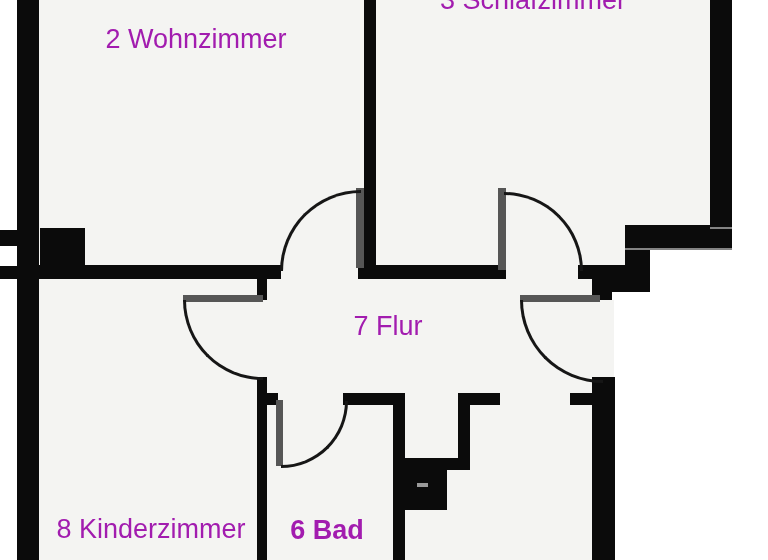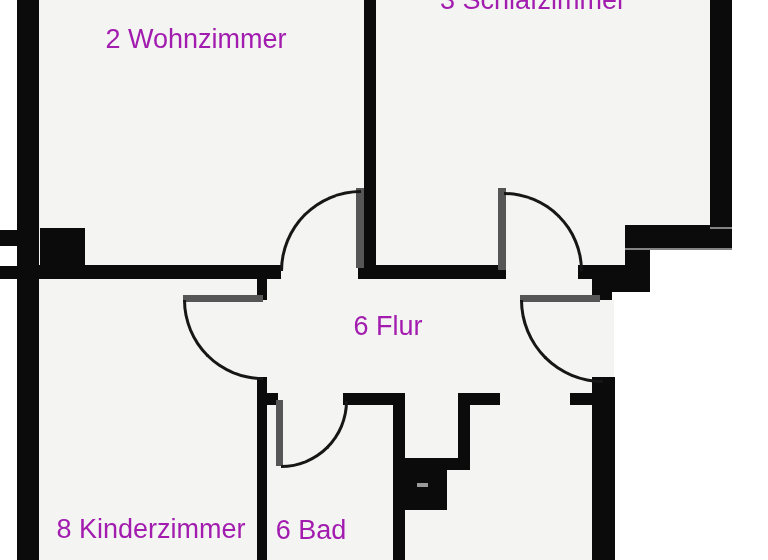--- a/index.html
+++ b/index.html
@@ -87,19 +87,19 @@
   <div class="leaf" style="left:183px; top:295px; width:80px; height:7px;"></div>
   <div class="leaf" style="left:276px; top:400px; width:7px;  height:66px;"></div>
   <div class="leaf" style="left:520px; top:295px; width:80px; height:7px;"></div>
 
   <div class="arc tl" style="left:280px; top:190px; width:78px; height:78px;"></div>
   <div class="arc tr" style="left:504px; top:192px; width:76px; height:76px;"></div>
   <div class="arc bl" style="left:183px; top:300px; width:77px; height:77px;"></div>
   <div class="arc br" style="left:281px; top:401px; width:64px; height:64px;"></div>
   <div class="arc bl" style="left:520px; top:300px; width:80px; height:80px;"></div>
 
-  <span class="room-label" style="left:388px; top:326px;">6 Flur</span>
+  <span class="room-label" style="left:388px; top:326px;">7 Flur</span>
   <span class="room-label" style="left:196px; top:39px;">2 Wohnzimmer</span>
   <span class="room-label" style="left:533px; top:0px;">3 Schlafzimmer</span>
   <span class="room-label" style="left:151px; top:529px;">8 Kinderzimmer</span>
-  <span class="room-label" style="left:311px; top:530px;">6 Bad</span>
+  <span class="room-label" style="left:327px; top:530px;font-weight:bold;">6 Bad</span>
 
 </div>
 
 </body></html>

